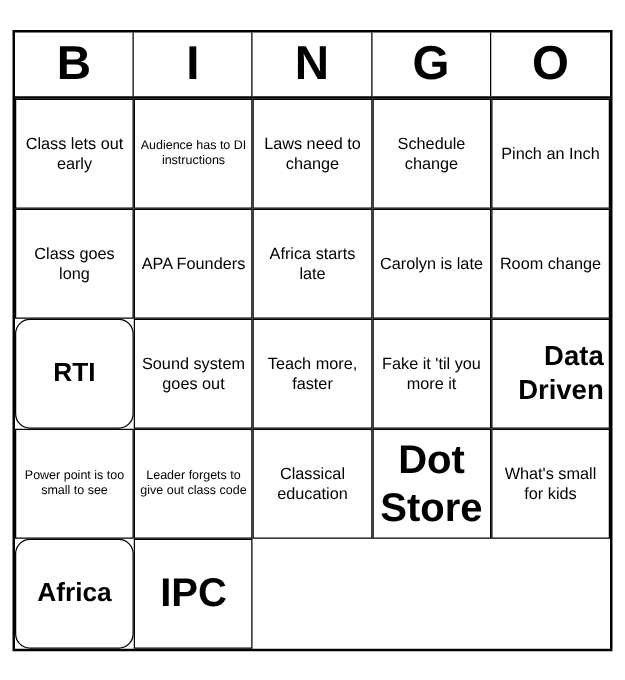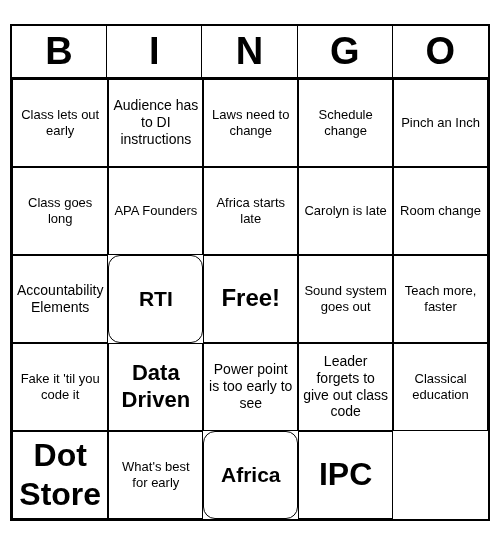--- a/index.html
+++ b/index.html
@@ -65,31 +65,32 @@
       font-weight: bold;
       border-radius: 12px;
     }
 
     .bingo-cell.free {
       font-size: 24px;
       font-weight: bold;
     }
 
     .bingo-cell.small-text {
-      font-size: 14px;
+      font-size: 10px;
     }
 
     .bingo-cell.xlarge-text {
       font-size: 32px;
       font-weight: bold;
     }
 
     .bingo-cell.medium-large {
       font-size: 22px;
       font-weight: bold;
+      text-align: right;
     }
   </style>
 </head>
 <body>
 
 <div class="bingo-card">
   <div class="bingo-header">
   <div class="bingo-header-cell">B</div>
       <div class="bingo-header-cell">I</div>
       <div class="bingo-header-cell">N</div>
@@ -100,28 +101,26 @@
   <div class="bingo-cell">Class lets out early</div>
       <div class="bingo-cell small-text">Audience has to DI instructions</div>
       <div class="bingo-cell">Laws need to change</div>
       <div class="bingo-cell">Schedule change</div>
       <div class="bingo-cell">Pinch an Inch</div>
       <div class="bingo-cell">Class goes long</div>
       <div class="bingo-cell">APA Founders</div>
       <div class="bingo-cell">Africa starts late</div>
       <div class="bingo-cell">Carolyn is late</div>
       <div class="bingo-cell">Room change</div>
-      <div class="bingo-cell small-text">Accountability Elements</div>
       <div class="bingo-cell large-text">RTI</div>
-      <div class="bingo-cell free">Free!</div>
       <div class="bingo-cell">Sound system goes out</div>
       <div class="bingo-cell">Teach more, faster</div>
-      <div class="bingo-cell">Fake it 'til you code it</div>
+      <div class="bingo-cell">Fake it 'til you more it</div>
       <div class="bingo-cell medium-large">Data Driven</div>
-      <div class="bingo-cell small-text">Power point is too early to see</div>
+      <div class="bingo-cell small-text">Power point is too small to see</div>
       <div class="bingo-cell small-text">Leader forgets to give out class code</div>
       <div class="bingo-cell">Classical education</div>
       <div class="bingo-cell xlarge-text">Dot Store</div>
-      <div class="bingo-cell">What's best for early</div>
+      <div class="bingo-cell">What's small for kids</div>
       <div class="bingo-cell large-text">Africa</div>
       <div class="bingo-cell xlarge-text">IPC</div>
     </div>
 </div>
 
 </body></html>

